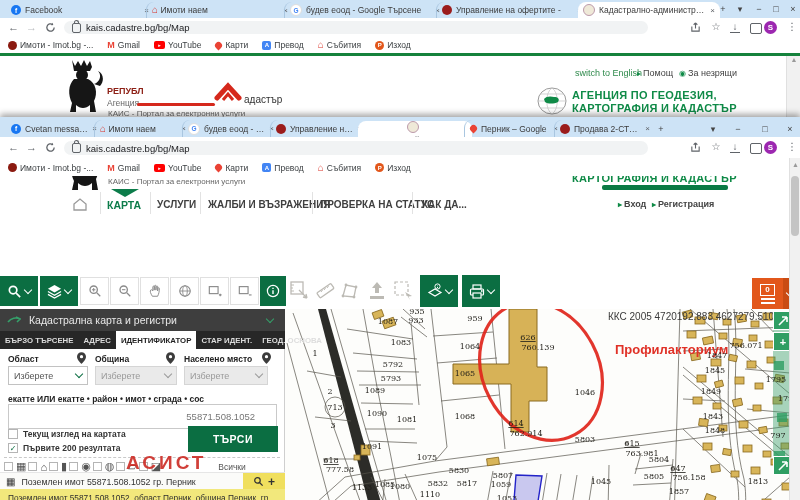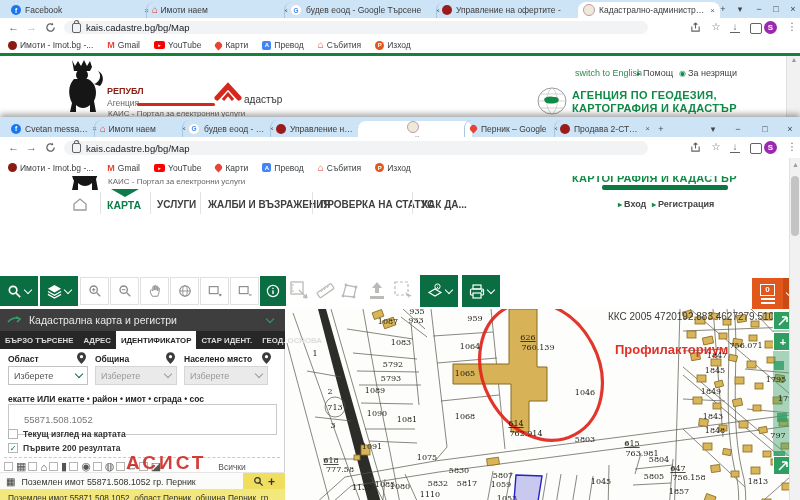--- a/index.html
+++ b/index.html
@@ -74,22 +74,22 @@
     color:#fff;display:flex;align-items:center;justify-content:center;font-size:11px;font-weight:bold;}
   
   .phead{background:#3e3e3e;color:#e8e8e8;font-size:10.5px;display:flex;align-items:center;}
   .ptabs{background:#272727;display:flex;align-items:stretch;font-size:7.8px;font-weight:bold;color:#ddd;}
   .ptab{padding:5px 5px 0 5px;white-space:nowrap;}
   .ptab.active{background:#fff;color:#222;}
   .flabel{font-size:8.5px;font-weight:bold;color:#222;}
   .sel{position:absolute;height:19px;box-sizing:border-box;border:1px solid #c2c2c2;background:#fff;
     display:flex;align-items:center;font-size:9px;color:#555;padding:0 5px;justify-content:space-between;}
   .sel.dis{background:#eaeaea;color:#9a9a9a;border-color:#d5d5d5;}
-  .inp{position:absolute;height:31px;box-sizing:border-box;border:1px solid #c9c9c9;background:#fff;
-    font-size:9.5px;color:#777;padding:0 15px;font-family:"Liberation Sans",sans-serif;}
+  .inp{position:absolute;height:25px;box-sizing:border-box;border:1px solid #c9c9c9;background:#fff;
+    font-size:9.5px;color:#777;padding:0 21px;font-family:"Liberation Sans",sans-serif;text-align:right;}
   .cb{width:10px;height:10px;border:1px solid #b5b5b5;background:#fff;display:inline-flex;align-items:center;
     justify-content:center;font-size:8px;color:#0b6e42;flex:none;box-sizing:border-box;}
   .chklbl{font-size:8.5px;font-weight:bold;color:#333;}
   .searchbtn{position:absolute;background:#0b6e42;color:#fff;font-size:10.5px;font-weight:bold;
     display:flex;align-items:center;justify-content:center;letter-spacing:.5px;}
   .dash{border-top:1px dashed #c9c9c9;}
   .pi{font-size:11px;color:#555;margin:0 2px 0 3px;}
   .wm{position:absolute;color:#cc2b24;font-size:19px;font-weight:bold;letter-spacing:3px;opacity:.9;}
   .rhead{background:#fbfbf9;border-top:1px solid #e6e6e6;display:flex;align-items:center;font-size:8.8px;color:#333;}
   .ybox{background:#f0df5e;height:100%;display:flex;align-items:center;justify-content:center;gap:4px;}
@@ -758,20 +758,21 @@
         <span class="abs flabel" style="left:8px;top:45px;">екатте ИЛИ екатте • район • имот • сграда • сос</span>
         <input class="inp" style="left: 8px; top: 55px; width: 269px;" value="55871.508.1052">
         <span class="abs" style="left:8px;top:80px;display:flex;align-items:center;gap:5px;">
             <span class="cb"></span>
             <span class="chklbl">Текущ изглед на картата</span>
           </span>
         <span class="abs" style="left:8px;top:94px;display:flex;align-items:center;gap:5px;">
             <span class="cb">✓</span>
             <span class="chklbl">Първите 200 резултата</span>
           </span>
+        <div class="searchbtn" style="left:188px;top:77px;width:90px;height:26px;">ТЪРСИ</div>
         <div class="abs dash" style="left:4px;top:108px;width:276px;height:0;"></div>
         <div class="abs" style="left:4px;top:111px;width:276px;display:flex;align-items:center;">
           <span class="cb" style="width:9px;height:9px;"></span>
             <span class="pi">▦</span>
           <span class="cb" style="width:9px;height:9px;"></span>
             <span class="pi">⌂</span>
           <span class="cb" style="width:9px;height:9px;"></span>
             <span class="pi">▮</span>
           <span class="cb" style="width:9px;height:9px;"></span>
             <span class="pi">◉</span>

